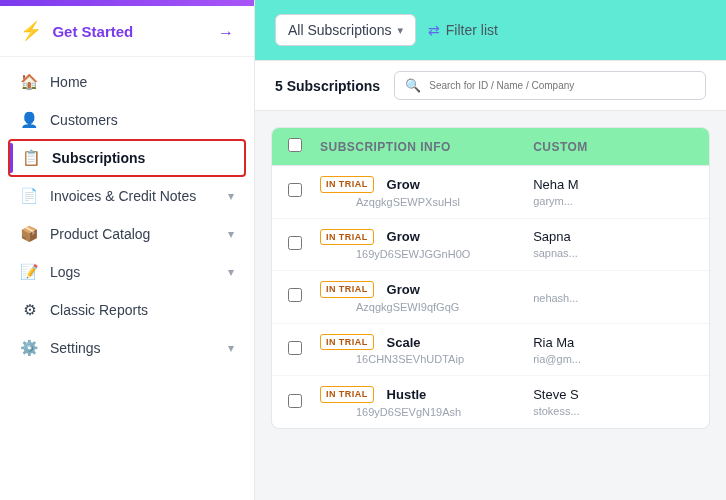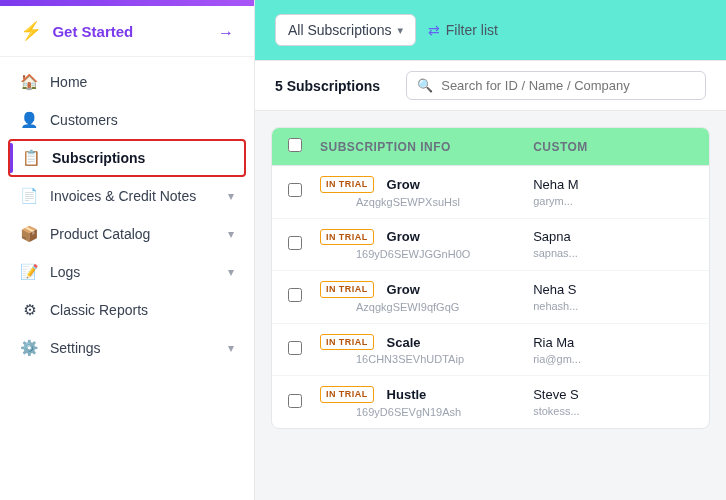--- a/index.html
+++ b/index.html
@@ -124,21 +124,21 @@
       background: none;
       border: none;
     }
     .filter-icon { font-size: 14px; color: #6366f1; }
 
     .sub-header {
       background: #fff;
       padding: 10px 20px;
       display: flex;
       align-items: center;
-      gap: 26px;
+      gap: 14px;
       border-bottom: 1px solid #e8e8e8;
     }
     .sub-count {
       font-size: 14px;
       font-weight: 600;
       color: #111827;
       white-space: nowrap;
     }
     .search-box {
       display: flex;
@@ -147,21 +147,21 @@
       border-radius: 6px;
       padding: 6px 10px;
       background: #fff;
       flex: 1;
       gap: 8px;
     }
     .search-icon { color: #9ca3af; font-size: 13px; }
     .search-input {
       border: none;
       outline: none;
-      font-size: 13px;
+      font-size: 10px;
       color: #8b5cf6;
       background: transparent;
       width: 100%;
     }
 
     
     .table-container {
       background: #f4f5f7;
       flex: 1;
       padding: 16px;
@@ -369,21 +369,20 @@
           <input type="checkbox" style="">
         </div>
         <div class="row-sub">
           <div class="sub-row-inner">
             <span class="badge-trial">IN TRIAL</span>
             <span class="sub-name">Grow</span>
           </div>
           <span class="sub-id">AzqgkgSEWI9qfGqG</span>
         </div>
         <div class="row-cust">
-          <span class="cust-name">Neha S</span>
           <span class="cust-email">nehash...</span>
         </div>
       </div>
 
       <div class="table-row">
         <div class="row-check col-check">
           <input type="checkbox" style="">
         </div>
         <div class="row-sub">
           <div class="sub-row-inner">

